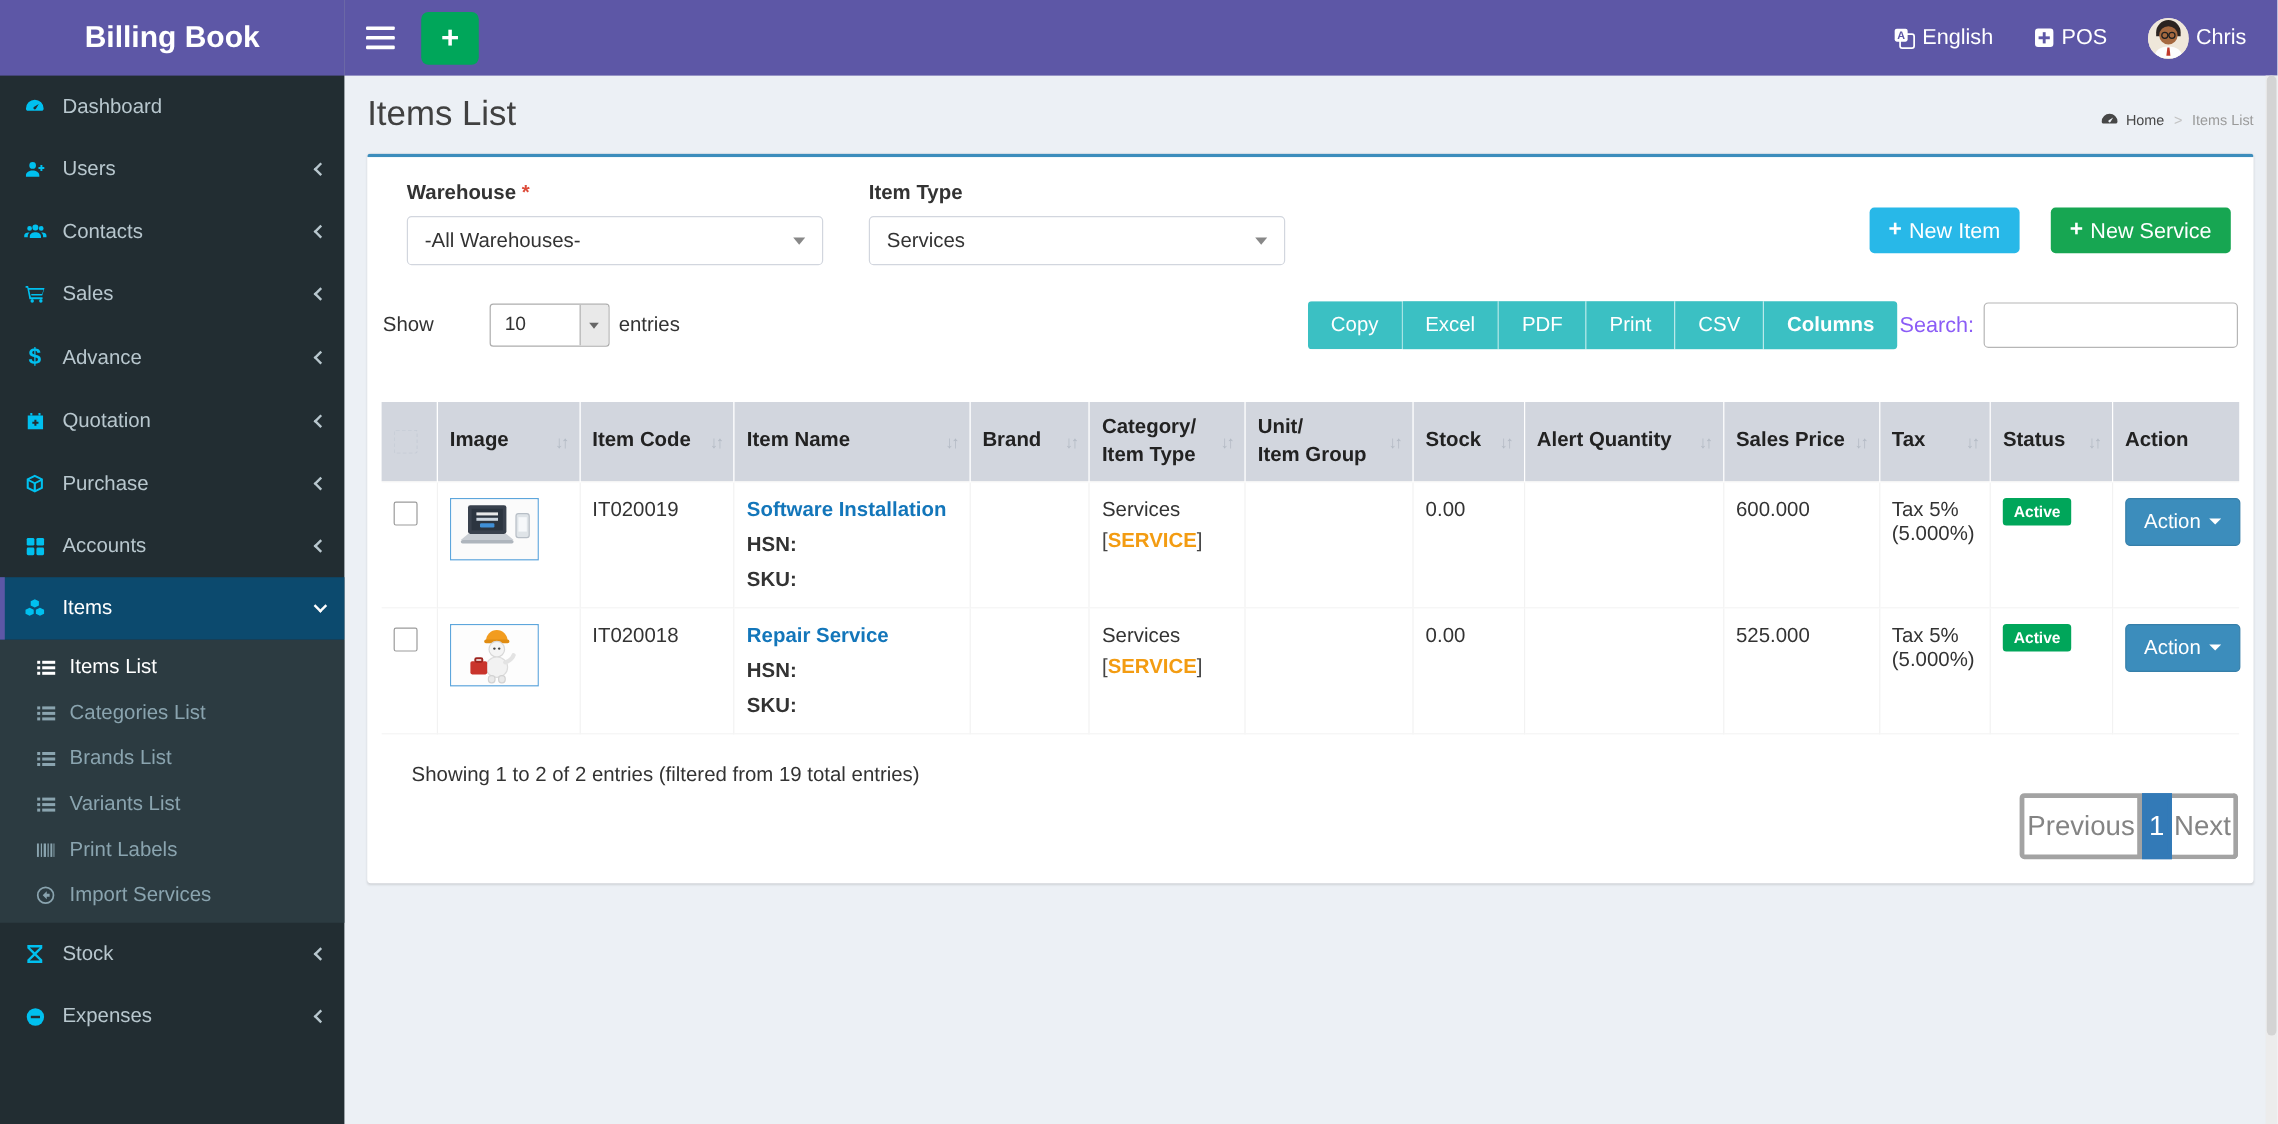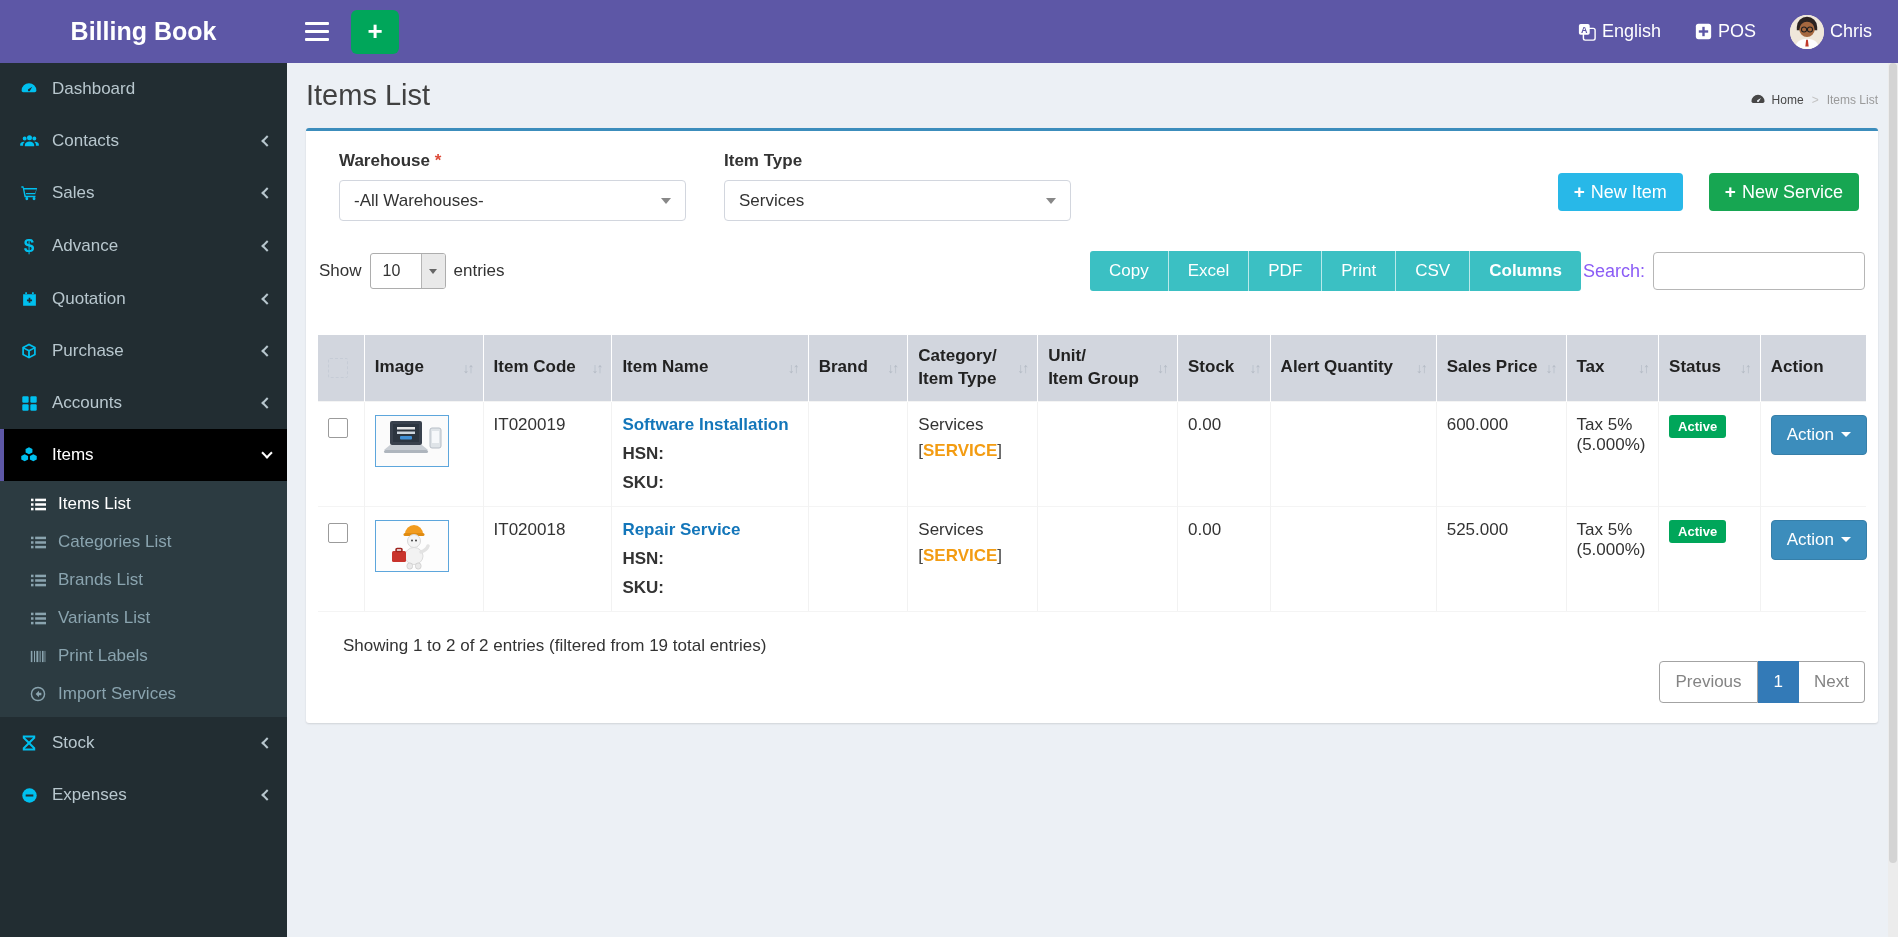--- a/index.html
+++ b/index.html
@@ -7,21 +7,21 @@
   body { font-family:"Liberation Sans", sans-serif; background:#ecf0f5; display:flex; font-size:17px; color:#333; }
 
   
   .sidebar { width:287px; flex:0 0 287px; background:#222d32; height:937px; }
   .logo { height:63px; background:#5d57a6; color:#fff; font-size:25px; font-weight:bold;
           display:flex; align-items:center; justify-content:center; }
   .nav-item { display:flex; align-items:center; padding:16px 16px; color:#b8c7ce; cursor:pointer; position:relative; }
   .nav-item .ico { width:26px; display:flex; justify-content:center; color:#00c0ef; flex:0 0 26px; }
   .nav-item .lbl { margin-left:10px; }
   .nav-item .arrow { margin-left:auto; }
-  .nav-item.active { background:#000000; color:#fff; border-left:4px solid #5d57a6; padding-left:12px; }
+  .nav-item.active { background:#0c4a6e; color:#fff; border-left:4px solid #5d57a6; padding-left:12px; }
   .submenu { background:#2c3b41; padding:4px 0; }
   .sub-item { display:flex; align-items:center; padding:9px 8px 9px 26px; color:#8aa4af; cursor:pointer; }
   .sub-item .ico { width:24px; display:flex; justify-content:center; color:#8aa4af; flex:0 0 24px; }
   .sub-item .lbl { margin-left:8px; }
   .sub-item.active { color:#fff; }
   .sub-item.active .ico { color:#fff; }
   .chev { display:inline-block; width:8px; height:8px; border-right:2px solid #b8c7ce; border-bottom:2px solid #b8c7ce; }
   .chev.left { transform:rotate(135deg); }
   .chev.down { transform:rotate(45deg); border-color:#fff; margin-top:-4px; }
 
@@ -57,21 +57,21 @@
   .selectbox .caret { margin-left:auto; width:0; height:0; border-left:5px solid transparent; border-right:5px solid transparent; border-top:6px solid #888; }
   .filter-actions { margin-left:auto; display:flex; gap:26px; padding-top:22px; padding-right:3px; }
   .btn-new { border:none; border-radius:4px; color:#fff; font-size:18px; padding:8px 16px; cursor:pointer; display:flex; align-items:center; gap:6px; }
   .btn-new .plus { font-weight:bold; font-size:19px; }
   .btn-new.item { background:#28b8e8; }
   .btn-new.service { background:#17a652; }
 
   
   .toolbar { display:flex; align-items:center; margin:30px 0 0; padding:0 1px; }
   .show-group { display:flex; align-items:center; gap:8px; }
-  .len-select { width:76px; height:36px; border:1px solid #adadad; border-radius:3px; display:flex; overflow:hidden; cursor:pointer; background:#fff; }
+  .len-select { width:100px; height:36px; border:1px solid #adadad; border-radius:3px; display:flex; overflow:hidden; cursor:pointer; background:#fff;margin-left:38px; }
   .len-select .val { flex:1; display:flex; align-items:center; padding-left:12px; font-size:16px; }
   .len-select .dd { width:24px; background:#e9e9e9; border-left:1px solid #b5b5b5; display:flex; align-items:center; justify-content:center; }
   .len-select .dd .caret { width:0; height:0; border-left:4px solid transparent; border-right:4px solid transparent; border-top:5px solid #666; }
   .export-group { margin-left:auto; display:flex; }
   .btn-export { background:#3bc0c3; color:#fff; border:none; font-size:17px; padding:10px 19px; cursor:pointer; border-right:1px solid rgba(255,255,255,.65); }
   .btn-export:first-child { border-radius:3px 0 0 3px; }
   .btn-export:last-child { border-radius:0 3px 3px 0; border-right:none;font-weight:bold; }
   .search-group { display:flex; align-items:center; margin-left:2px; }
   .search-group label { font-size:18px; color:#8b5cf6; }
   .search-group input { width:212px; height:38px; border:1px solid #b6b6b6; border-radius:4px; margin-left:8px; padding:0 10px; font-size:16px; font-family:"Liberation Sans",sans-serif; }
@@ -96,21 +96,21 @@
   .tag-open, .tag-close { color:#444; }
   .tag { color:#f39c12; font-weight:bold; }
   .badge-active { display:inline-block; background:#00a65a; color:#fff; font-size:13px; font-weight:bold; padding:4px 9px; border-radius:3px; }
   .btn-action { background:#3c8dbc; border:1px solid #367fa9; color:#fff; font-size:17px; padding:9px 15px; border-radius:4px; cursor:pointer; display:flex; align-items:center; gap:7px; }
   .btn-action .caret { width:0; height:0; border-left:5px solid transparent; border-right:5px solid transparent; border-top:5px solid #fff; }
 
   
   .table-footer { display:flex; justify-content:space-between; align-items:flex-start; margin-top:22px; padding:0 1px;margin-left:24px; }
   .dt-info { font-size:17px; color:#333; padding-top:2px; }
   .pagination { display:flex; margin-top:27px; }
-  .page-btn { border:1px solid #a3a3a3; background:#fff; font-size:17px; padding:10px 15px; color:#848484; cursor:pointer; }
+  .page-btn { border:4px solid #a3a3a3; background:#fff; font-size:23px; padding:10px 2px; color:#848484; cursor:pointer; }
   .page-btn.prev { border-radius:4px 0 0 4px; }
   .page-btn.next { border-radius:0 4px 4px 0; border-left:none; }
   .page-btn.current { background:#337ab7; border-color:#337ab7; color:#fff; }
 
   svg { display:block; }
 </style>
 </head>
 <body>
 
 <aside class="sidebar">
@@ -120,20 +120,29 @@
 
   <div class="nav-item">
     <span class="ico">
         <svg width="18" height="18" viewBox="0 0 20 20" fill="currentColor">
           <path d="M10 3.5a8.2 8.2 0 0 0-8.2 8.2c0 1 .8 1.9 1.9 1.9h12.6c1 0 1.9-.8 1.9-1.9A8.2 8.2 0 0 0 10 3.5zm.9 8.6c-.5.5-1.3.5-1.8 0s-.5-1.3 0-1.8l4.6-2.8-2.8 4.6z"></path>
         </svg>
       </span>
     <span class="lbl">Dashboard</span>
   </div>
 
+  <div class="nav-item">
+    <span class="ico">
+        <svg width="18" height="18" viewBox="0 0 20 20" fill="currentColor">
+          <path d="M8 9.6a3.1 3.1 0 1 0 0-6.2 3.1 3.1 0 0 0 0 6.2zm0 1.7c-3.1 0-6.2 1.6-6.2 4.5v1.1h12.4v-1.1c0-2.9-3.1-4.5-6.2-4.5zM15.2 6.2h1.8V8h1.8v1.8H17v1.8h-1.8V9.8h-1.8V8h1.8z"></path>
+        </svg>
+      </span>
+    <span class="lbl">Users</span>
+    <span class="arrow chev left"></span>
+  </div>
 
   <div class="nav-item">
     <span class="ico">
         <svg width="19" height="18" viewBox="0 0 22 20" fill="currentColor">
           <path d="M11 9a2.9 2.9 0 1 0 0-5.8A2.9 2.9 0 0 0 11 9zm-5.6.3a2.3 2.3 0 1 0 0-4.6 2.3 2.3 0 0 0 0 4.6zm11.2 0a2.3 2.3 0 1 0 0-4.6 2.3 2.3 0 0 0 0 4.6zM11 10.6c-2.7 0-5.4 1.4-5.4 4v1.6h10.8v-1.6c0-2.6-2.7-4-5.4-4zm-6.8.3c-1.9.1-4 1.1-4 3v1.5h3.4v-1.2c0-1.3.8-2.4 1.9-3.1a6 6 0 0 0-1.3-.2zm13.6 0c-.4 0-.9.1-1.3.2 1.1.7 1.9 1.8 1.9 3.1v1.2h3.4v-1.5c0-1.9-2.1-2.9-4-3z"></path>
         </svg>
       </span>
     <span class="lbl">Contacts</span>
     <span class="arrow chev left"></span>
   </div>

